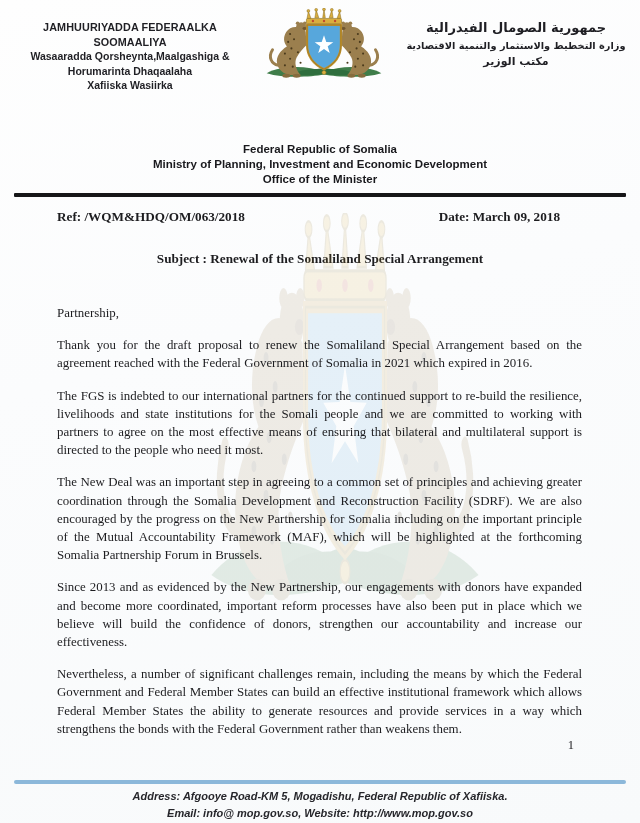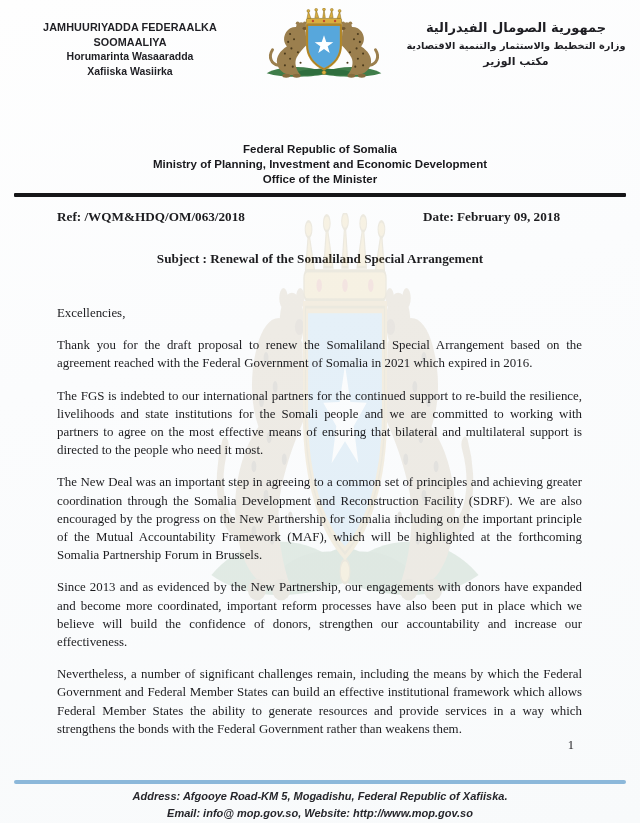--- a/index.html
+++ b/index.html
@@ -207,21 +207,22 @@
 
 <div class="page">
 
   <svg class="watermark" viewBox="0 0 220 132" preserveAspectRatio="none">
     <use href="#coa"></use>
   </svg>
 
   <div class="header-row">
     <div class="hdr-col-left">
       <div class="l1">JAMHUURIYADDA FEDERAALKA SOOMAALIYA</div>
-      <div>Horumarinta Wasaaradda</div>
+      <div>Wasaaradda Qorsheynta,Maalgashiga &amp;</div>
+      <div>Horumarinta Dhaqaalaha</div>
       <div>Xafiiska Wasiirka</div>
     </div>
     <div class="hdr-col-center">
       <svg class="emblem-svg" width="144" height="86" viewBox="0 0 220 132">
         <use href="#coa"></use>
       </svg>
     </div>
     <div class="hdr-col-right">
       <div class="a1">جمهورية الصومال الفيدرالية</div>
       <div class="a2">وزارة التخطيط والاستثمار والتنمية الاقتصادية</div>
@@ -232,27 +233,27 @@
   <div class="hdr-english">
     <div class="e1">Federal Republic of Somalia</div>
     <div class="e2">Ministry of Planning, Investment and Economic Development</div>
     <div class="e3">Office of the Minister</div>
   </div>
 
   <div class="top-rule"></div>
 
   <div class="meta-row">
     <span>Ref: /WQM&amp;HDQ/OM/063/2018</span>
-    <span>Date: February 09, 2018</span>
+    <span>Date: March 09, 2018</span>
   </div>
 
   <div class="subject-line">Subject : Renewal of the Somaliland Special Arrangement</div>
 
   <div class="letter-body">
-    <div class="salutation">Excellencies,</div>
+    <div class="salutation">Partnership,</div>
     <p>Thank you for the draft proposal to renew the Somaliland Special Arrangement based on the agreement reached with the Federal Government of Somalia in 2021 which expired in 2016.</p>
     <p>The FGS is indebted to our international partners for the continued support to re-build the resilience, livelihoods and state institutions for the Somali people and we are committed to working with partners to agree on the most effective means of ensuring that bilateral and multilateral support is directed to the people who need it most.</p>
     <p>The New Deal was an important step in agreeing to a common set of principles and achieving greater coordination through the Somalia Development and Reconstruction Facility (SDRF).  We are also encouraged by the progress on the New Partnership for Somalia including on the important principle of the Mutual Accountability Framework (MAF), which will be highlighted at the forthcoming Somalia Partnership Forum in Brussels.</p>
     <p>Since 2013 and as evidenced by the New Partnership, our engagements with donors have expanded and become more coordinated, important reform processes have also been put in place which we believe will build the confidence of donors, strengthen our accountability and increase our effectiveness.</p>
     <p>Nevertheless, a number of significant challenges remain, including the means by which the Federal Government and Federal Member States can build an effective institutional framework which allows Federal Member States the ability to generate resources and provide services in a way which strengthens the bonds with the Federal Government rather than weakens them.</p>
   </div>
 
   <div class="page-number">1</div>
 
   <div class="footer-rule"></div>

